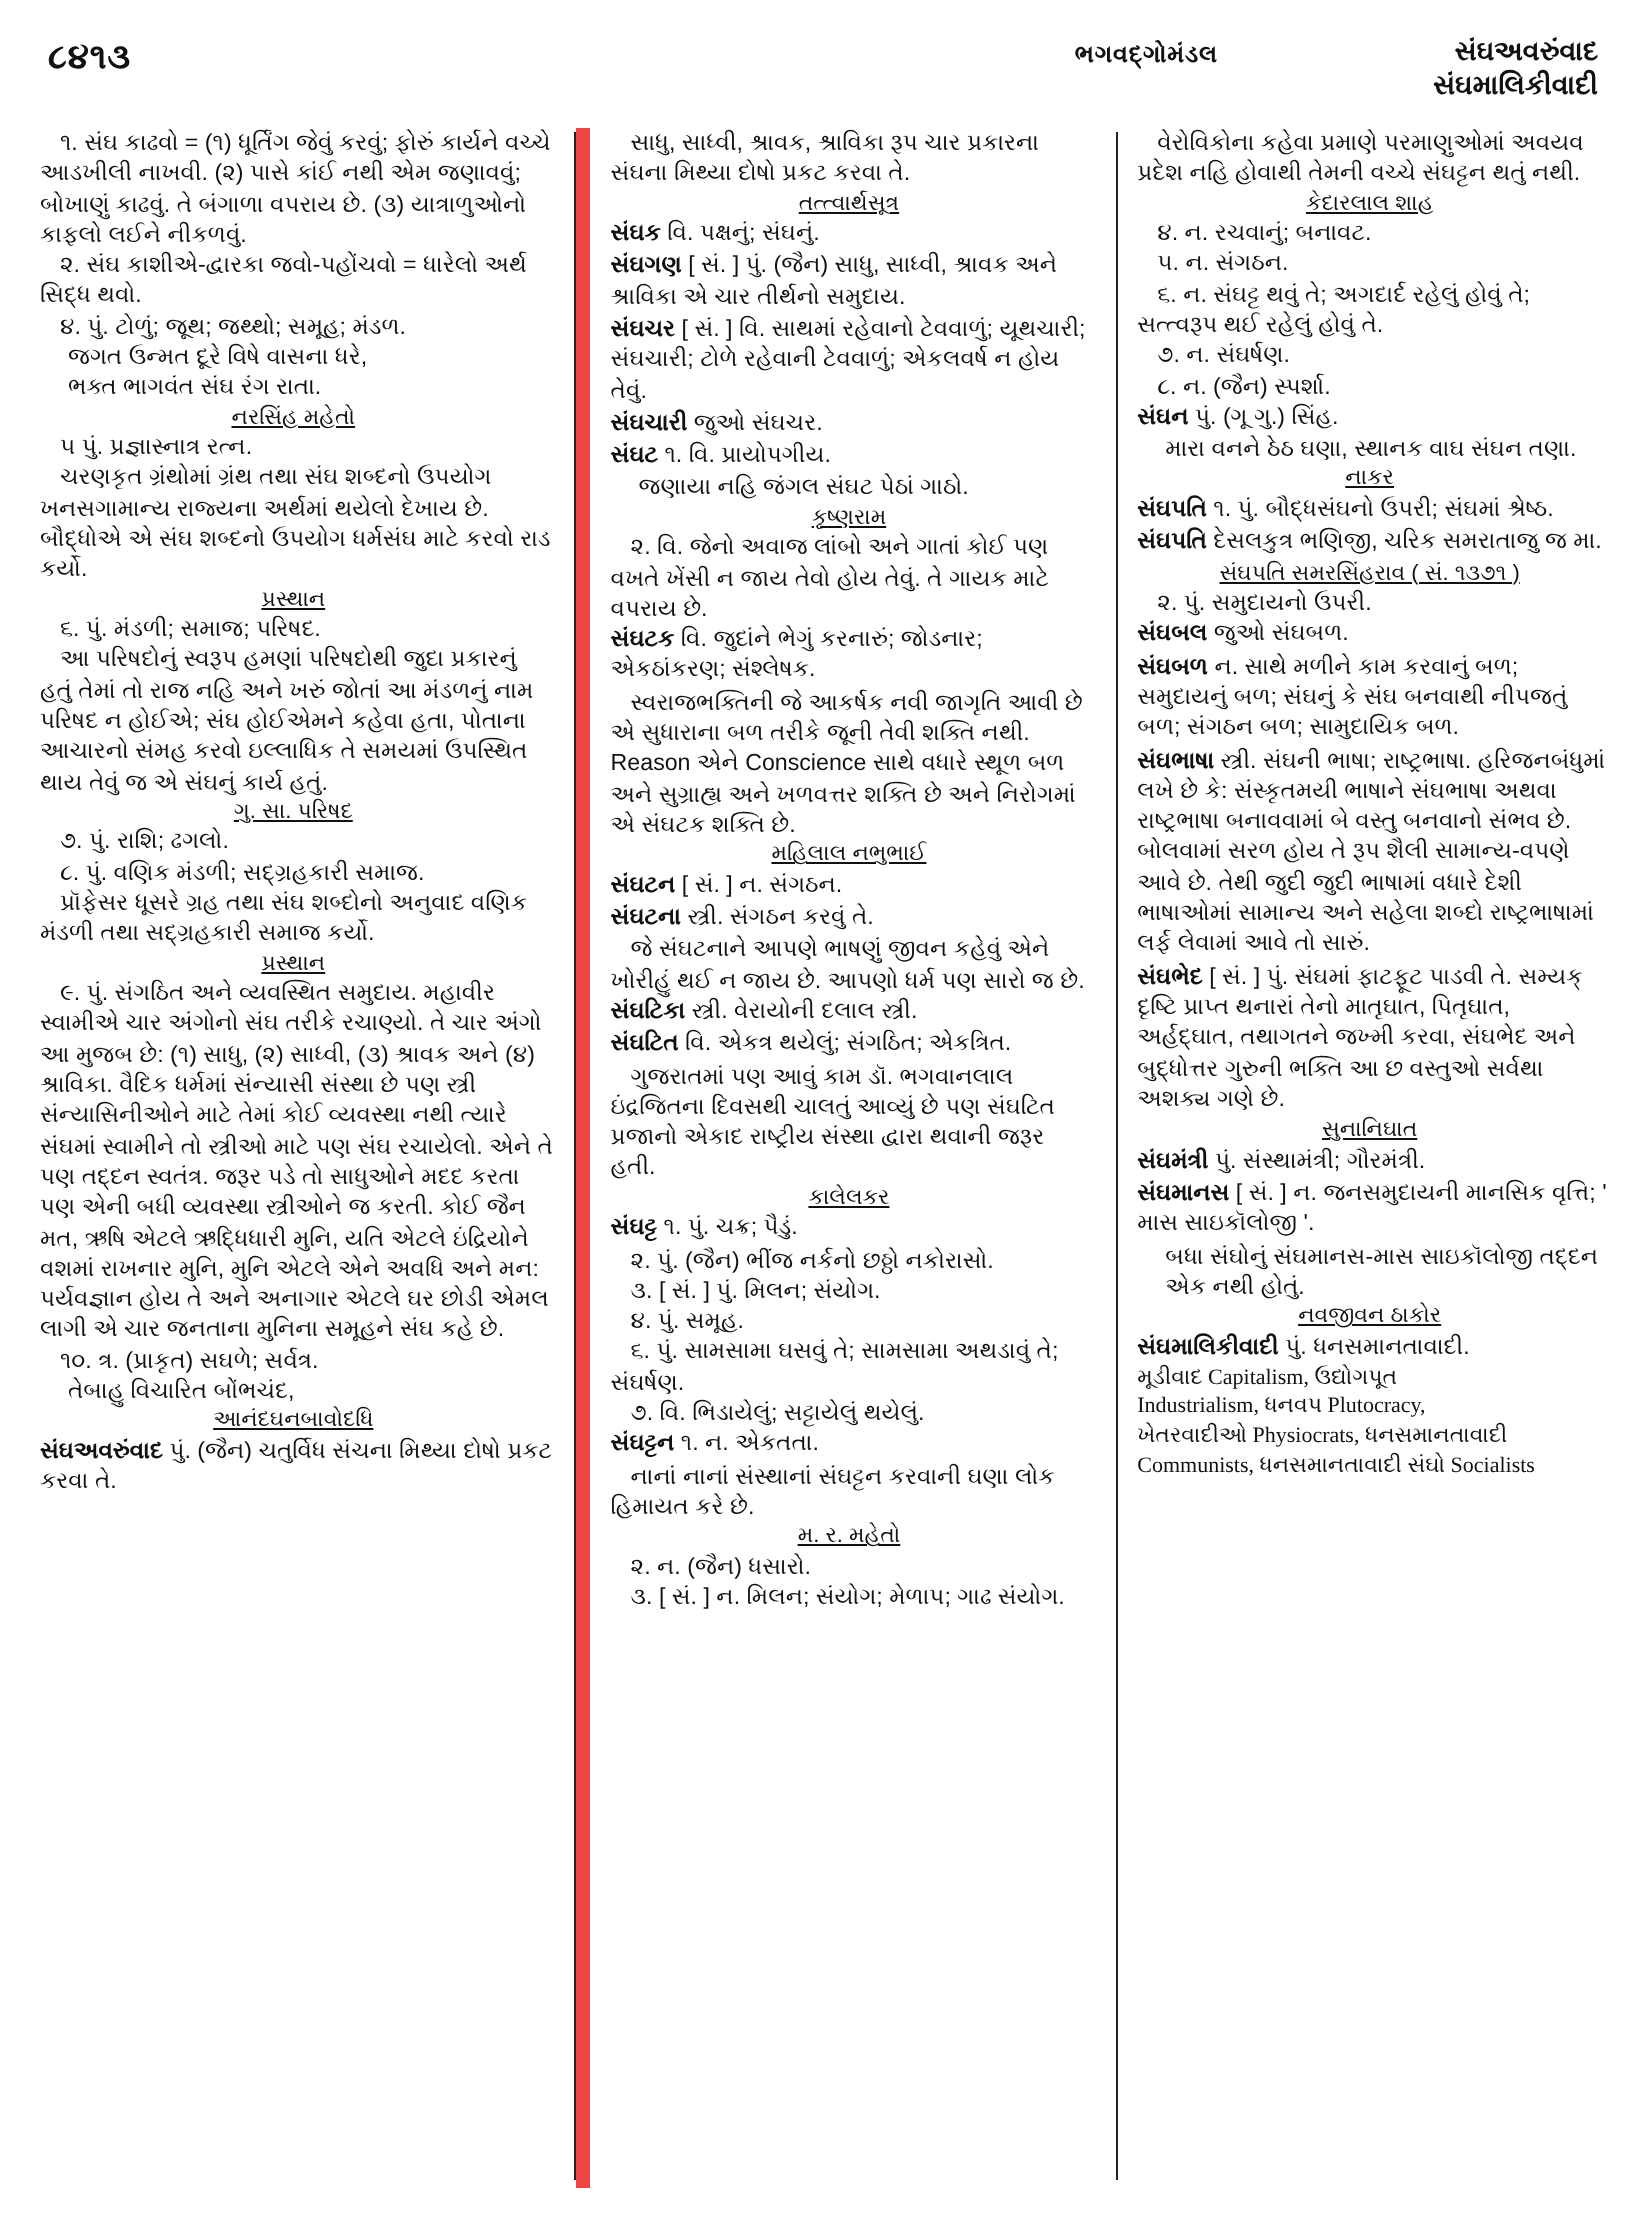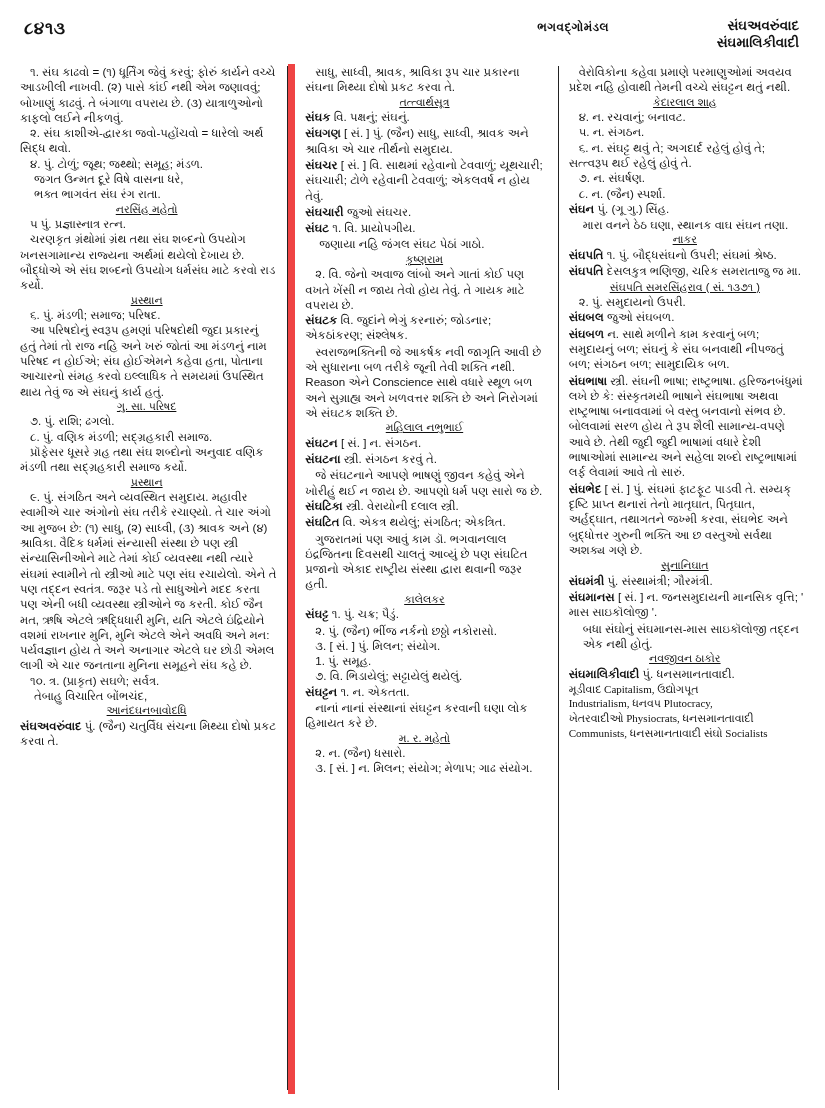--- a/index.html
+++ b/index.html
@@ -152,21 +152,22 @@
         <p class="entry"><span class="hw">સંઘટન</span><span> [ સં. ] ન. સંગઠન.</span></p>
         <p class="entry"><span class="hw">સંઘટના</span><span> સ્ત્રી. સંગઠન કરવું તે.</span></p>
         <p class="indent1">જે સંઘટનાને આપણે ભાષણું જીવન કહેવું એને ખોરીહું થઈ ન જાય છે. આપણો ધર્મ પણ સારો જ છે.</p>
         <p class="entry"><span class="hw">સંઘટિકા</span><span> સ્ત્રી. વેરાયોની દલાલ સ્ત્રી.</span></p>
         <p class="entry"><span class="hw">સંઘટિત</span><span> વિ. એકત્ર થયેલું; સંગઠિત; એકત્રિત.</span></p>
         <p class="indent1">ગુજરાતમાં પણ આવું કામ ડૉ. ભગવાનલાલ ઇંદ્રજિતના દિવસથી ચાલતું આવ્યું છે પણ સંઘટિત પ્રજાનો એકાદ રાષ્ટ્રીય સંસ્થા દ્વારા થવાની જરૂર હતી.</p>
         <p class="attrib">કાલેલકર</p>
         <p class="entry"><span class="hw">સંઘટ્ટ</span><span> ૧. પું. ચક્ર; પૈડું.</span></p>
         <p class="indent1">૨. પું. (જૈન) ભીંજ નર્કનો છઠ્ઠો નકોરાસો.</p>
         <p class="indent1">૩. [ સં. ] પું. મિલન; સંયોગ.</p>
-        <p class="indent1">1. પું. સમૂહ.</p>
+        <p class="indent1">૪. પું. સમૂહ.</p>
+        <p class="indent1">૬. પું. સામસામા ઘસવું તે; સામસામા અથડાવું તે; સંઘર્ષણ.</p>
         <p class="indent1">૭. વિ. ભિડાયેલું; સટ્ટાયેલું થયેલું.</p>
         <p class="entry"><span class="hw">સંઘટ્ટન</span><span> ૧. ન. એકતતા.</span></p>
         <p class="indent1">નાનાં નાનાં સંસ્થાનાં સંઘટ્ટન કરવાની ઘણા લોક હિમાયત કરે છે.</p>
         <p class="attrib">મ. ર. મહેતો</p>
         <p class="indent1">૨. ન. (જૈન) ધસારો.</p>
         <p class="indent1">૩. [ સં. ] ન. મિલન; સંયોગ; મેળાપ; ગાઢ સંયોગ.</p>
       </div>
     <div class="rule"></div>
     <div class="col col-3" id="col3">
         <p class="indent1">વેરોવિકોના કહેવા પ્રમાણે પરમાણુઓમાં અવયવ પ્રદેશ નહિ હોવાથી તેમની વચ્ચે સંઘટ્ટન થતું નથી.</p>

